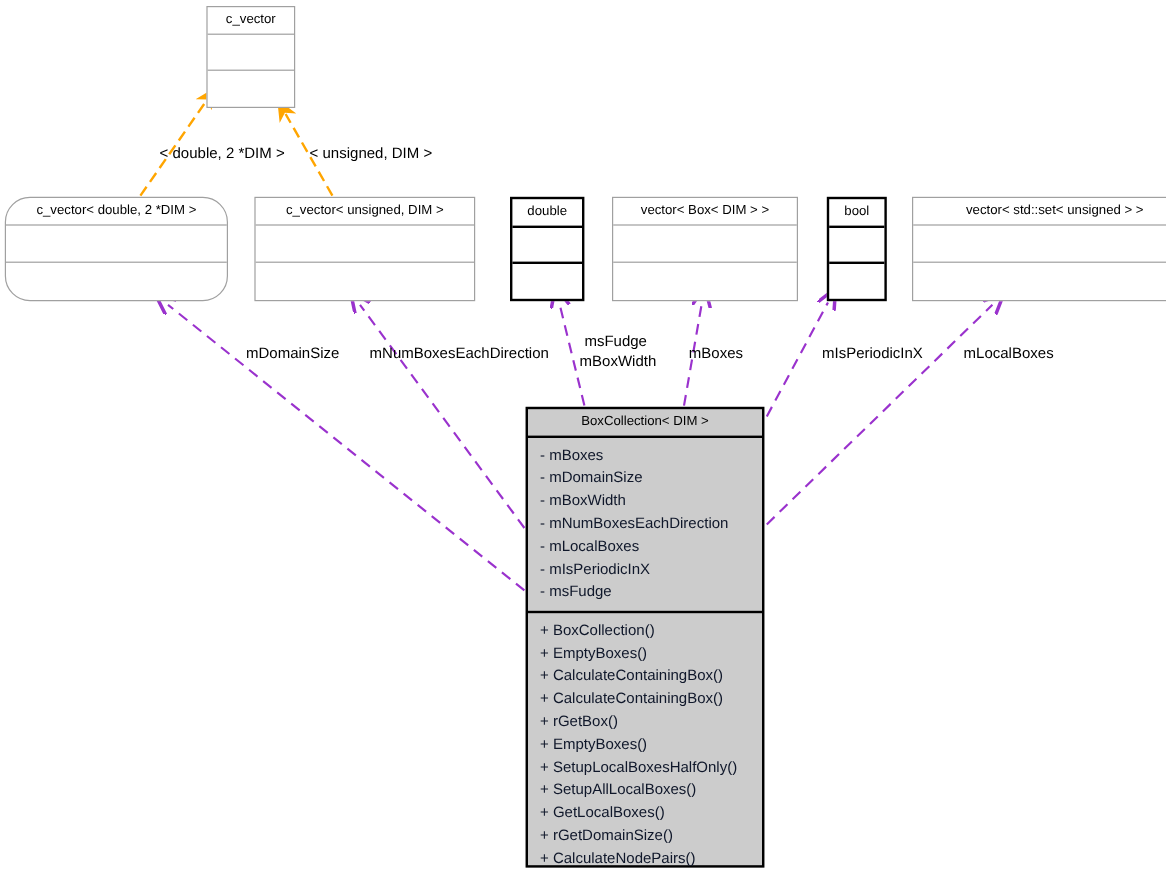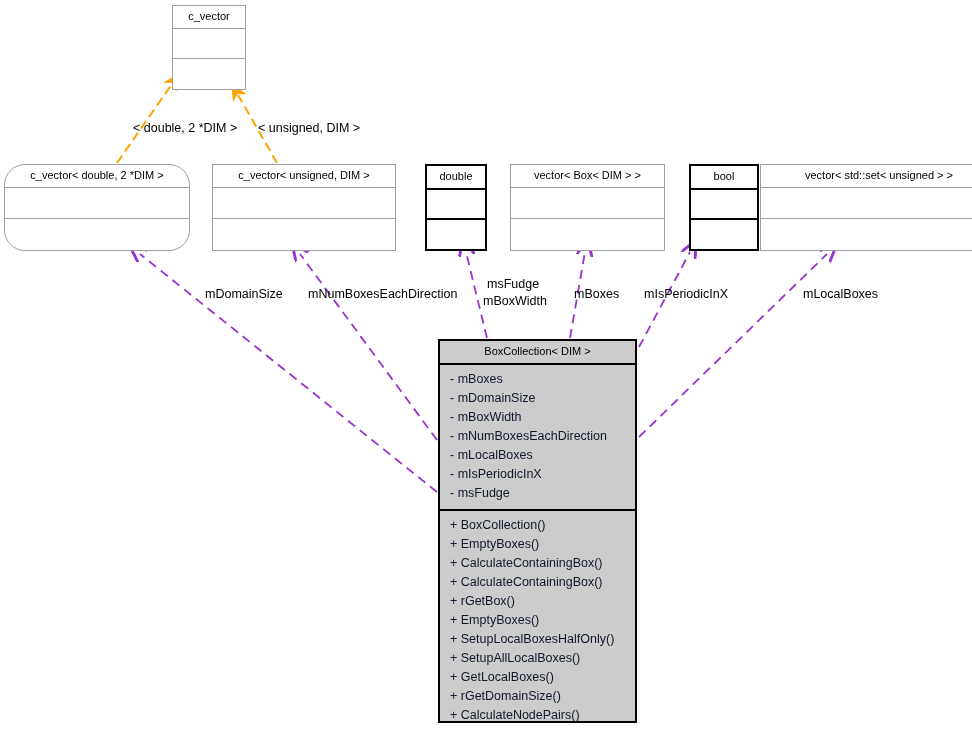--- a/index.html
+++ b/index.html
@@ -166,21 +166,21 @@
   </div>
 
   <div class="node" style="left:510px; top:164px; width:155px; height:87px;">
     <div class="title">vector&lt; Box&lt; DIM &gt; &gt;</div>
     <div class="sep"></div>
     <div class="compartment band-a"></div>
     <div class="sep"></div>
     <div class="compartment band-b"></div>
   </div>
 
-  <div class="node strong" style="left:689px; top:164px; width:70px; height:87px;">
+  <div class="node strong" style="left:689px; top:164px; width:50px; height:87px;">
     <div class="title">bool</div>
     <div class="sep"></div>
     <div class="compartment band-a"></div>
     <div class="sep"></div>
     <div class="compartment band-b"></div>
   </div>
 
   <div class="node" style="left:760px; top:164px; width:238px; height:87px;">
     <div class="title">vector&lt; std::set&lt; unsigned &gt; &gt;</div>
     <div class="sep"></div>
@@ -224,17 +224,17 @@
   <div class="edge-label" style="left:205px; top:287px;">mDomainSize</div>
 
   <div class="edge-label" style="left:308px; top:287px;">mNumBoxesEachDirection</div>
 
   <div class="edge-label" style="left:487px; top:277px;">msFudge</div>
 
   <div class="edge-label" style="left:483px; top:294px;">mBoxWidth</div>
 
   <div class="edge-label" style="left:574px; top:287px;">mBoxes</div>
 
-  <div class="edge-label" style="left:644px; top:287px;text-align:right;">mIsPeriodicInX</div>
+  <div class="edge-label" style="left:685px; top:287px;text-align:right;">mIsPeriodicInX</div>
 
   <div class="edge-label" style="left:803px; top:287px;text-align:right;">mLocalBoxes</div>
 
 </div>
 
 </body></html>

